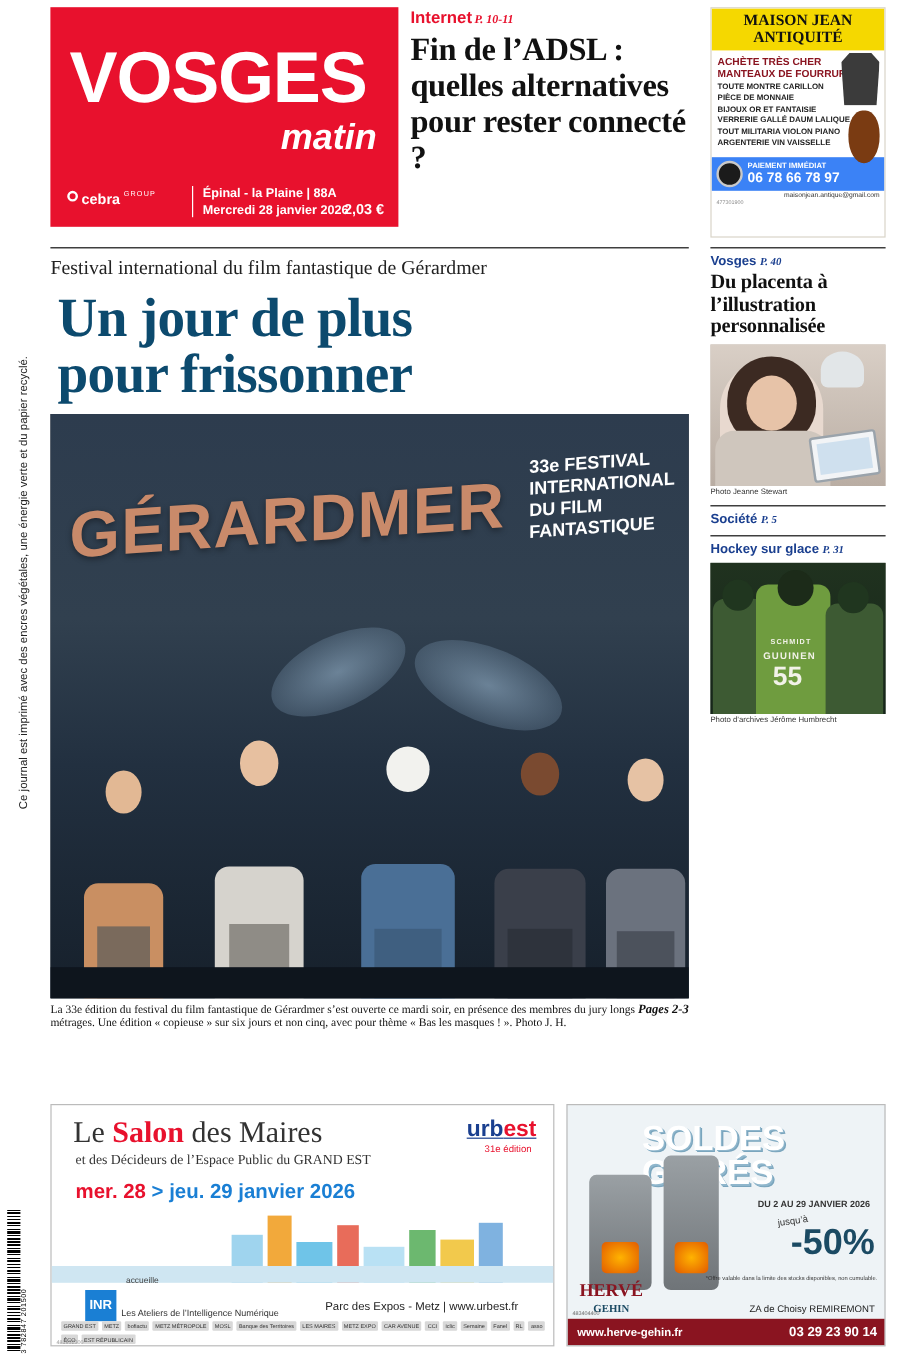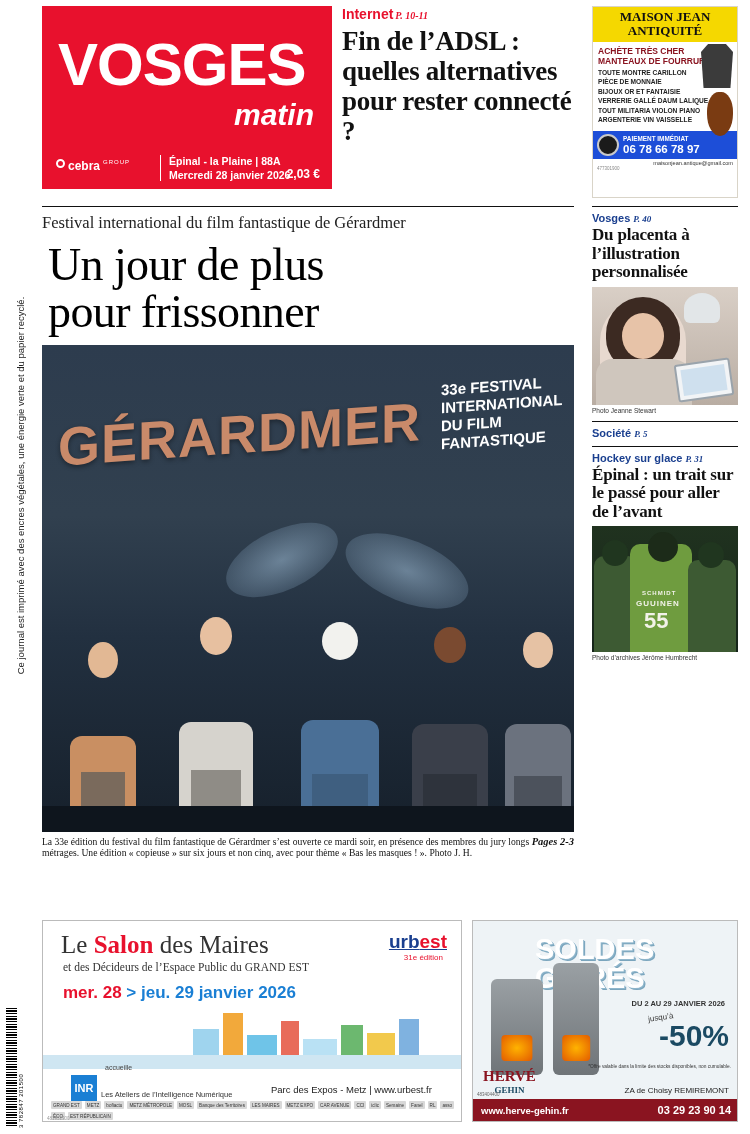--- a/index.html
+++ b/index.html
@@ -183,21 +183,21 @@
     clip-path: polygon(22% 0%, 78% 0%, 100% 18%, 92% 100%, 8% 100%, 0% 18%);
   }
   .ad-violin {
     position: absolute; right: 4px; top: 50px;
     width: 26px; height: 44px;
     background: #7a3b12;
     border-radius: 45% 45% 50% 50%;
   }
   .ad-phonebar {
     margin-top: 3px;
-    background: #1d4ed8;
+    background: #3b82f6;
     color: #fff;
     padding: 3px 4px;
     display: flex; align-items: center; gap: 4px;
   }
   .ad-phonebar .pay { font-size: 6.4px; font-weight: bold; line-height: 8px; font-family: "Liberation Sans", sans-serif;}
   .ad-phonebar .tel { font-size: 11.5px; font-weight: bold; font-family: "Liberation Sans", sans-serif;}
   .ad-watch {
     width: 22px; height: 22px; border-radius: 50%;
     background: #1b1b1b; border: 2px solid #c9c9c9;
     flex: 0 0 auto;
@@ -218,24 +218,24 @@
     margin-bottom: 6px;
   }
   .surtitre {
     font-family: "Liberation Serif", serif;
     font-size: 16.5px;
     color: #222;
     padding-bottom: 4px;
   }
   .main-head {
     font-family: "Liberation Serif", serif;
-    font-weight: normal;
+    font-weight: bold;
     font-size: 46px;
     line-height: 47px;
-    color: #000000;
+    color: #0c4a6e;
     letter-spacing: -0.6px;
     margin: 4px 0 10px 6px;
   }
   .main-photo {
     position: relative;
     width: 532px; height: 487px;
     background: #1d2733;
     overflow: hidden;
   }
   .mp-sky {
@@ -581,21 +581,20 @@
         <div class="rc-kicker">
           <span>Société</span><span class="pg">P. 5</span>
         </div>
       </div>
 
       <div class="rc-rule"></div>
       <div class="rc-block">
         <div class="rc-kicker">
           <span>Hockey sur glace</span><span class="pg">P. 31</span>
         </div>
-        <div class="rc-head">Épinal : un trait sur le passé pour aller de l’avant</div>
         <div class="rc-photo2">
           <div class="ph2-bg"></div>
           <div class="ph2-p" style="left:2px; width:44px; height:96px; background:#3d5a33;"></div>
           <div class="ph2-p" style="left:38px; width:62px; height:108px; background:#6f9c3f;"></div>
           <div class="ph2-p" style="left:96px; width:48px; height:92px; background:#3d5a33;"></div>
           <div class="ph2-helm" style="left:10px; top:14px; width:26px; height:26px; background:#20361f;"></div>
           <div class="ph2-helm" style="left:56px; top:6px; width:30px; height:30px; background:#1c2b19;"></div>
           <div class="ph2-helm" style="left:106px; top:16px; width:26px; height:26px; background:#20361f;"></div>
           <div class="ph2-top">SCHMIDT</div>
           <div class="ph2-name">GUUINEN</div>

